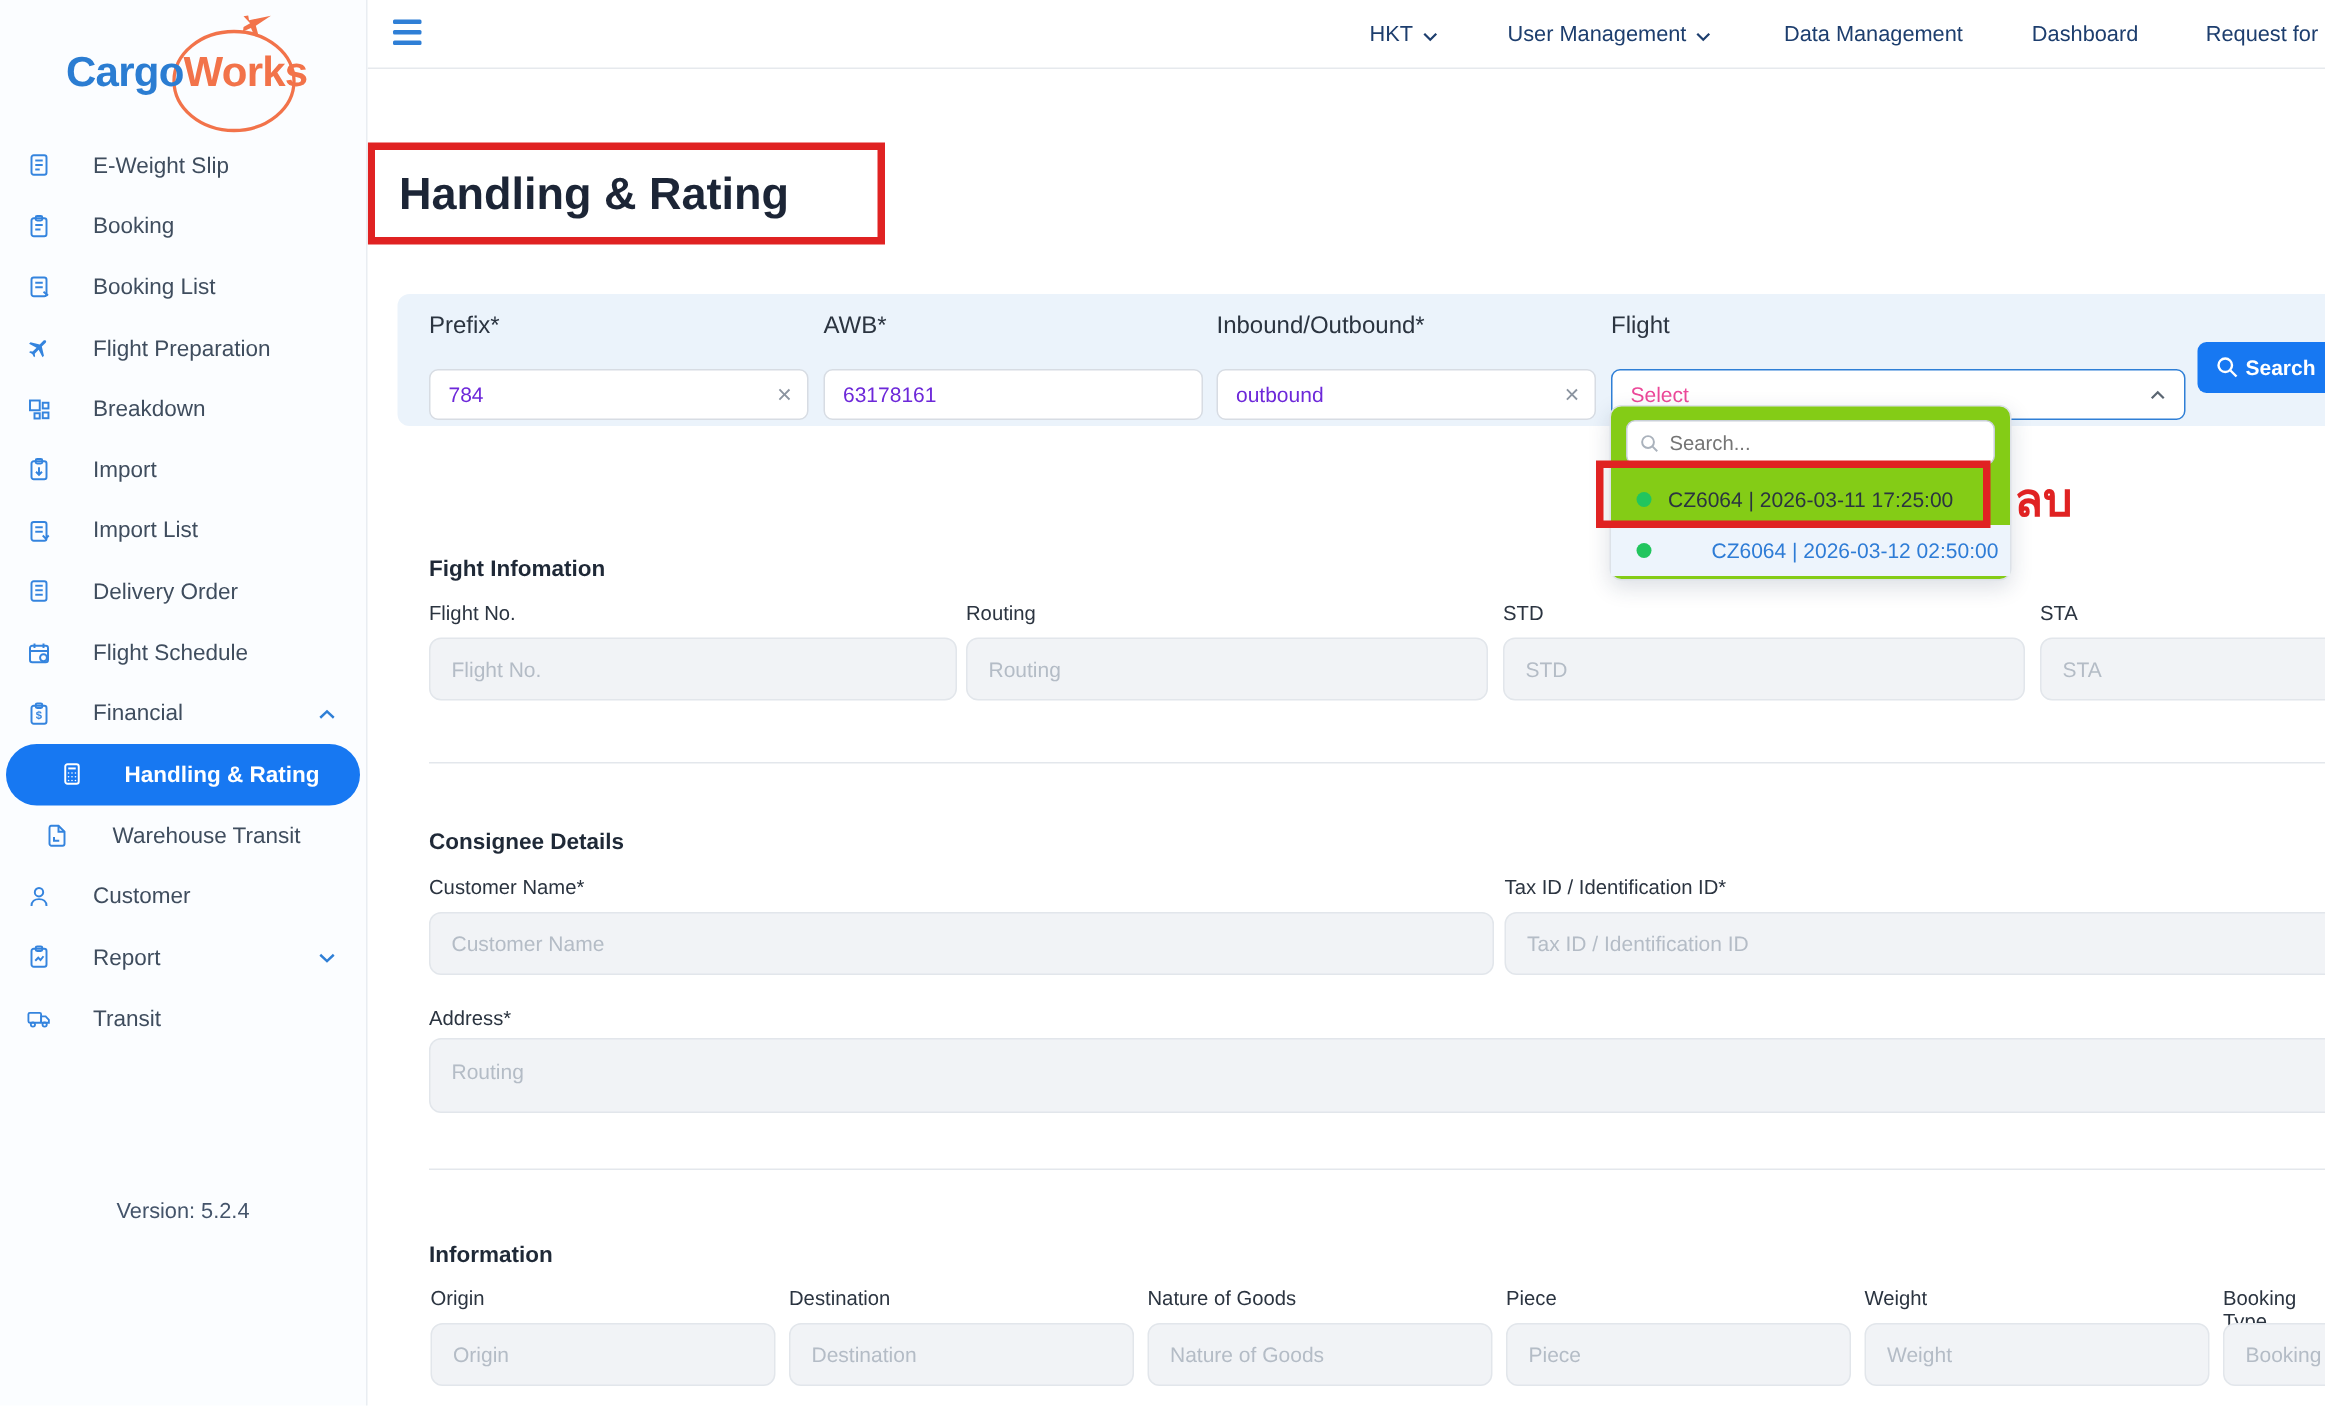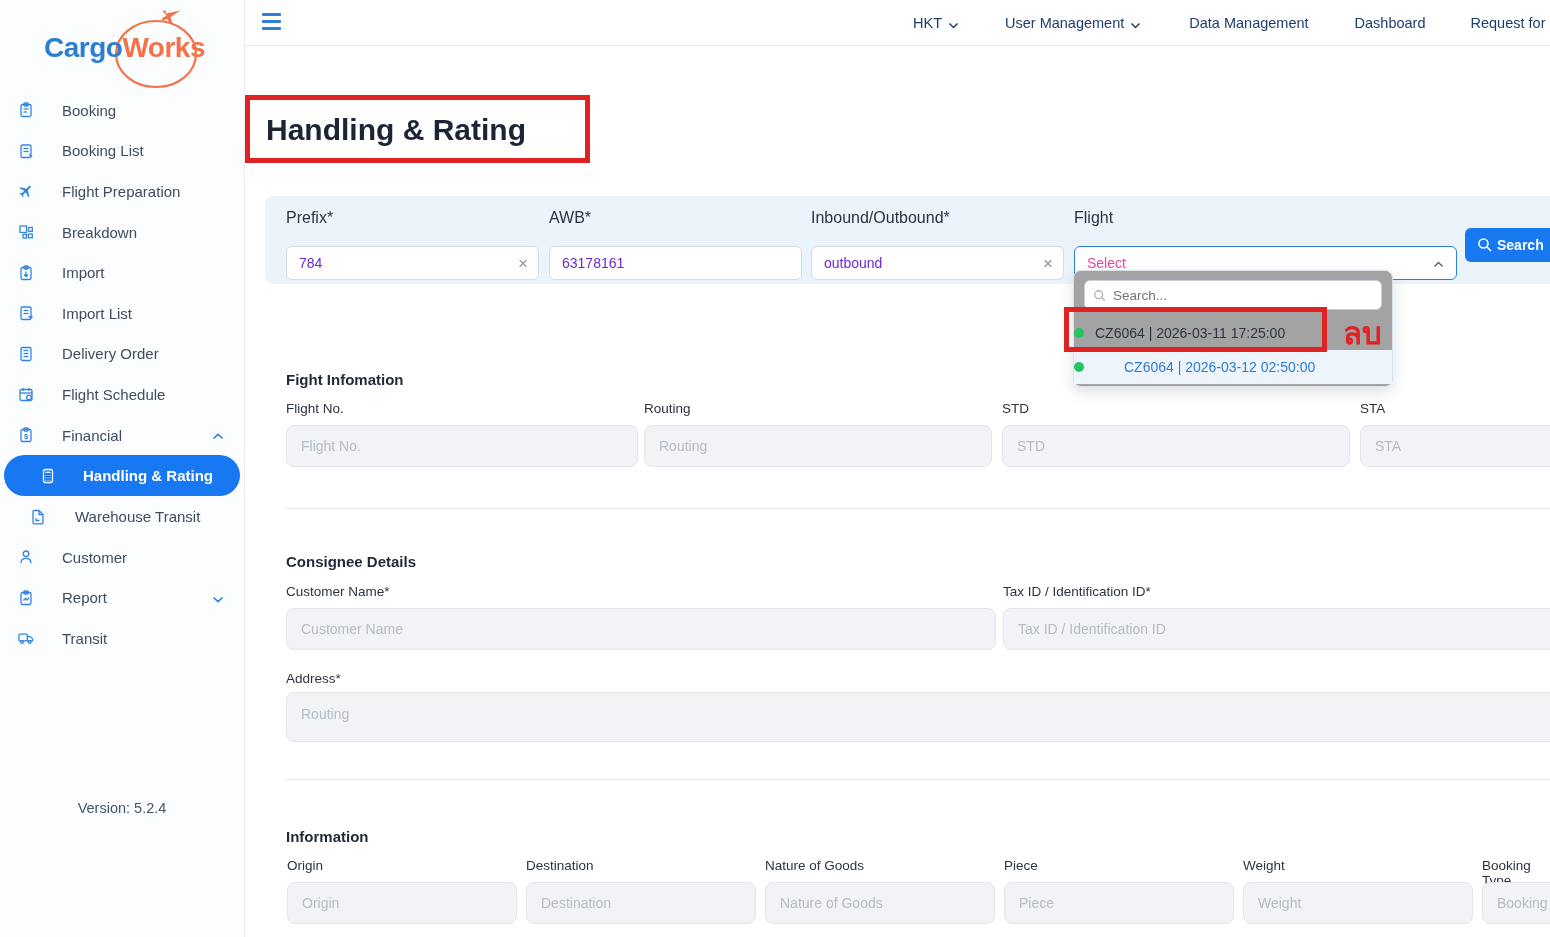--- a/index.html
+++ b/index.html
@@ -42,25 +42,25 @@
   .flabel { font-size:16px; color:#2b3440; margin-bottom:19px; display:block; }
   .fld-en { position:relative; height:34px; background:#fff; border:1px solid #d7dce3; border-radius:6px; display:flex; align-items:center; }
   .fld-en input { border:none; outline:none; background:transparent; font-size:14px; color:#6d28d9; padding:0 12px; width:100%; height:100%; font-family:"Liberation Sans", sans-serif; }
   .clear-x { position:absolute; right:10px; top:50%; transform:translateY(-50%); color:#8b94a0; font-size:17px; cursor:pointer; line-height:1; }
   .select-box { height:34px; background:#fff; border:1px solid #2f7fd6; border-radius:6px; display:flex; align-items:center; padding:0 12px; cursor:pointer; position:relative; }
   .select-ph { color:#ec4899; font-size:14px; }
   .sel-chev { position:absolute; right:12px; top:50%; transform:translateY(-50%); }
   .search-btn { position:absolute; left:1200px; top:32px; width:110px; height:34px; background:#1778f2; border:none; border-radius:6px; color:#fff; font-size:14px; font-weight:bold; cursor:pointer; display:flex; align-items:center; justify-content:flex-start; padding-left:32px; font-family:"Liberation Sans", sans-serif; }
   .search-btn svg { position:absolute; left:12px; top:9px; }
 
-  .dropdown { position:absolute; left:828px; top:224px; width:320px; background:#a3a3a3; border:1px solid #dde2e8; border-radius:8px; box-shadow:0 5px 14px rgba(30,50,80,.15); z-index:9; padding-bottom:2px; }
+  .dropdown { position:absolute; left:828px; top:224px; width:268px; background:#84cc16; border:1px solid #dde2e8; border-radius:8px; box-shadow:0 5px 14px rgba(30,50,80,.15); z-index:9; padding-bottom:2px; }
   .dd-search { position:relative; margin:9px 10px 6px 10px; height:30px; border:1px solid #c9d0d8; border-radius:6px; background:#fff; }
   .dd-search input { border:none; outline:none; width:100%; height:100%; padding:0 10px 0 28px; font-size:13.5px; color:#333; background:transparent; font-family:"Liberation Sans", sans-serif; }
   .dd-search svg { position:absolute; left:8px; top:8px; }
-  .dd-opt { height:34px; display:flex; align-items:center; cursor:pointer; font-size:14px; color:#2b3440; }
+  .dd-opt { height:34px; display:flex; align-items:center; padding-left:17px; cursor:pointer; font-size:14px; color:#2b3440; }
   .dd-opt .dot { width:10px; height:10px; border-radius:50%; background:#22c55e; margin-right:11px; flex:0 0 10px; }
   .dd-opt.sel { background:#edf4fc; color:#2e7cd6;gap:29px; }
 
   .opt-redbox { position:absolute; left:819px; top:261px; width:263px; height:45px; border:5px solid #e02222; z-index:12; pointer-events:none; }
   .del-label { position:absolute; left:1098px; top:262px; font-size:31px; font-weight:bold; color:#e02222; z-index:12; }
 
   .sec-h { position:absolute; font-size:15px; font-weight:bold; color:#1f2937; }
   .lbl { position:absolute; font-size:13.5px; color:#2b3440; }
   .fld { position:absolute; height:42px; background:#f1f3f6; border:1px solid #e2e6eb; border-radius:8px; display:flex; align-items:center; padding:0 14px; font-size:14px; color:#b4bcc6; }
   .fld.tall { height:50px; align-items:flex-start; padding-top:13px; }
@@ -72,20 +72,31 @@
 <div class="sidebar">
   <div class="logo">
     <svg class="logo-ring" width="100" height="84" viewBox="0 0 100 84">
       <ellipse cx="48" cy="48" rx="40" ry="33" fill="none" stroke="#f2734a" stroke-width="2.2"></ellipse>
       <path d="M58 8 l14 -5 -9 8 3 7 -3 0 -3 -5 -5 3 0 -3 4 -3 -5 -4 3 -1 z" fill="#f2734a" transform="rotate(8 62 8)"></path>
     </svg>
     <div class="logo-text"><span class="logo-cargo">Cargo</span><span class="logo-works">Works</span></div>
   </div>
 
   <div class="nav">
+    <div class="nav-item">
+      <span class="ic">
+          <svg width="16" height="16" viewBox="0 0 16 16" fill="none" stroke="#3484de" stroke-width="1.3">
+            <rect x="3" y="1.5" width="10" height="13" rx="1.5"></rect>
+            <line x1="5.5" y1="5" x2="10.5" y2="5"></line>
+            <line x1="5.5" y1="8" x2="10.5" y2="8"></line>
+            <line x1="5.5" y1="11" x2="8.5" y2="11"></line>
+          </svg>
+        </span>
+      <span>E-Weight Slip</span>
+    </div>
     <div class="nav-item">
       <span class="ic">
           <svg width="16" height="16" viewBox="0 0 16 16" fill="none" stroke="#3484de" stroke-width="1.3">
             <rect x="3" y="2.5" width="10" height="12" rx="1.5"></rect>
             <rect x="5.8" y="1" width="4.4" height="3" rx="1"></rect>
             <line x1="5.5" y1="7" x2="10.5" y2="7"></line>
             <line x1="5.5" y1="10" x2="9" y2="10"></line>
           </svg>
         </span>
       <span>Booking</span>

